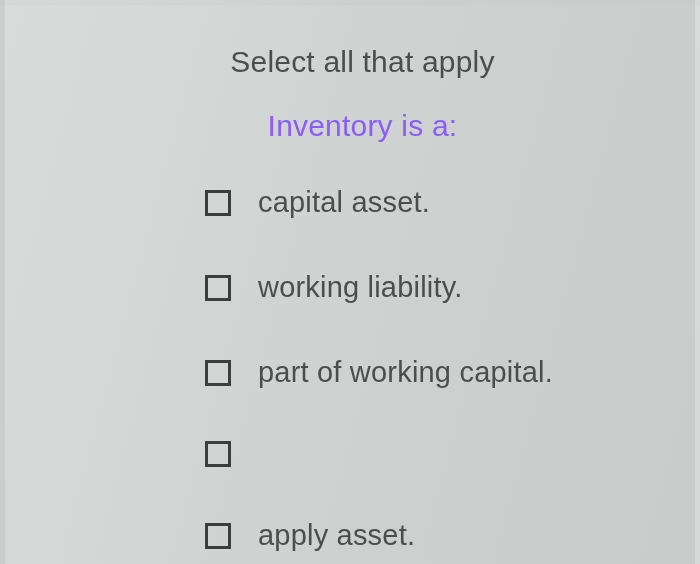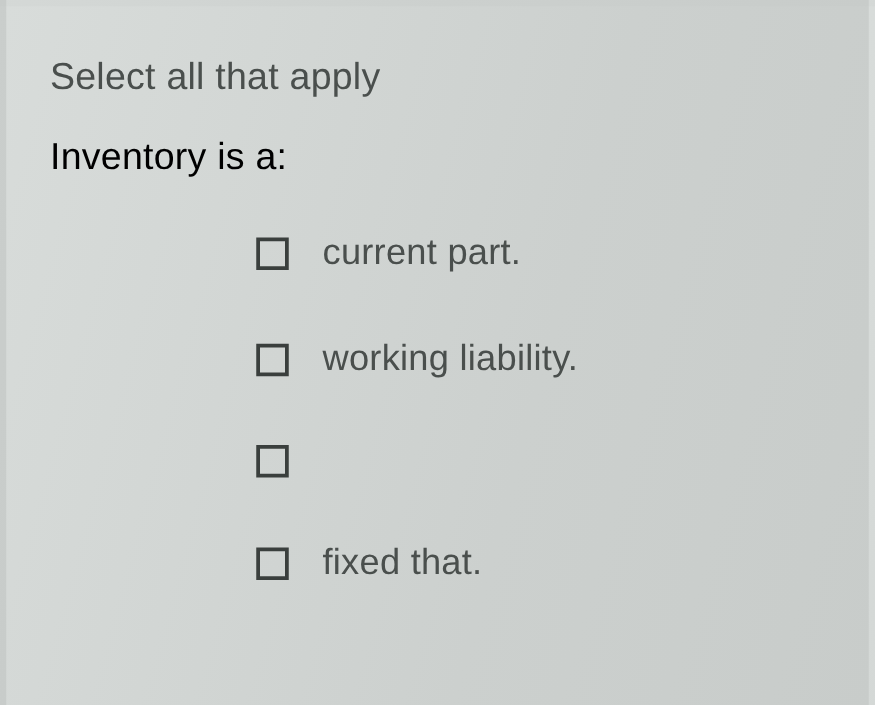--- a/index.html
+++ b/index.html
@@ -1,39 +1,40 @@
 <!DOCTYPE html>
 <html><head>
   <meta charset="utf-8">
   <style>
     * {
       margin: 5px;
       padding: 0;
       box-sizing: border-box;
+      text-align: center;
     }
     body {
       width: 700px;
       height: 564px;
       background: linear-gradient(105deg, #d8dcda 0%, #d2d6d4 30%, #ccd0ce 60%, #c8ccca 100%);
       font-family: -apple-system, BlinkMacSystemFont, "Segoe UI", Helvetica, Arial, sans-serif;
       color: #4a4f4d;
       padding: 30px 20px 20px 25px;
       overflow: hidden;
     }
     .instruction {
       font-size: 30px;
       font-weight: 400;
       color: #4a4f4d;
       margin-bottom: 30px;
       letter-spacing: 0.2px;
     }
     .question {
       font-size: 30px;
       font-weight: 400;
-      color: #000000;
+      color: #8b5cf6;
       margin-bottom: 38px;
       letter-spacing: 0.2px;
     }
     .options {
       padding-left: 155px;
     }
     .option {
       display: flex;
       align-items: center;
       margin-bottom: 42px;
@@ -56,26 +57,30 @@
   </style>
 </head>
 <body>
 
 <div class="instruction">Select all that apply</div>
 <div class="question">Inventory is a:</div>
 
 <div class="options">
   <div class="option">
     <div class="checkbox"></div>
-    <div class="option-label">current part.</div>
+    <div class="option-label">capital asset.</div>
   </div>
   <div class="option">
     <div class="checkbox"></div>
     <div class="option-label">working liability.</div>
   </div>
   <div class="option">
     <div class="checkbox"></div>
+    <div class="option-label">part of working capital.</div>
   </div>
   <div class="option">
     <div class="checkbox"></div>
-    <div class="option-label">fixed that.</div>
+  </div>
+  <div class="option">
+    <div class="checkbox"></div>
+    <div class="option-label">apply asset.</div>
   </div>
 </div>
 
 </body></html>

